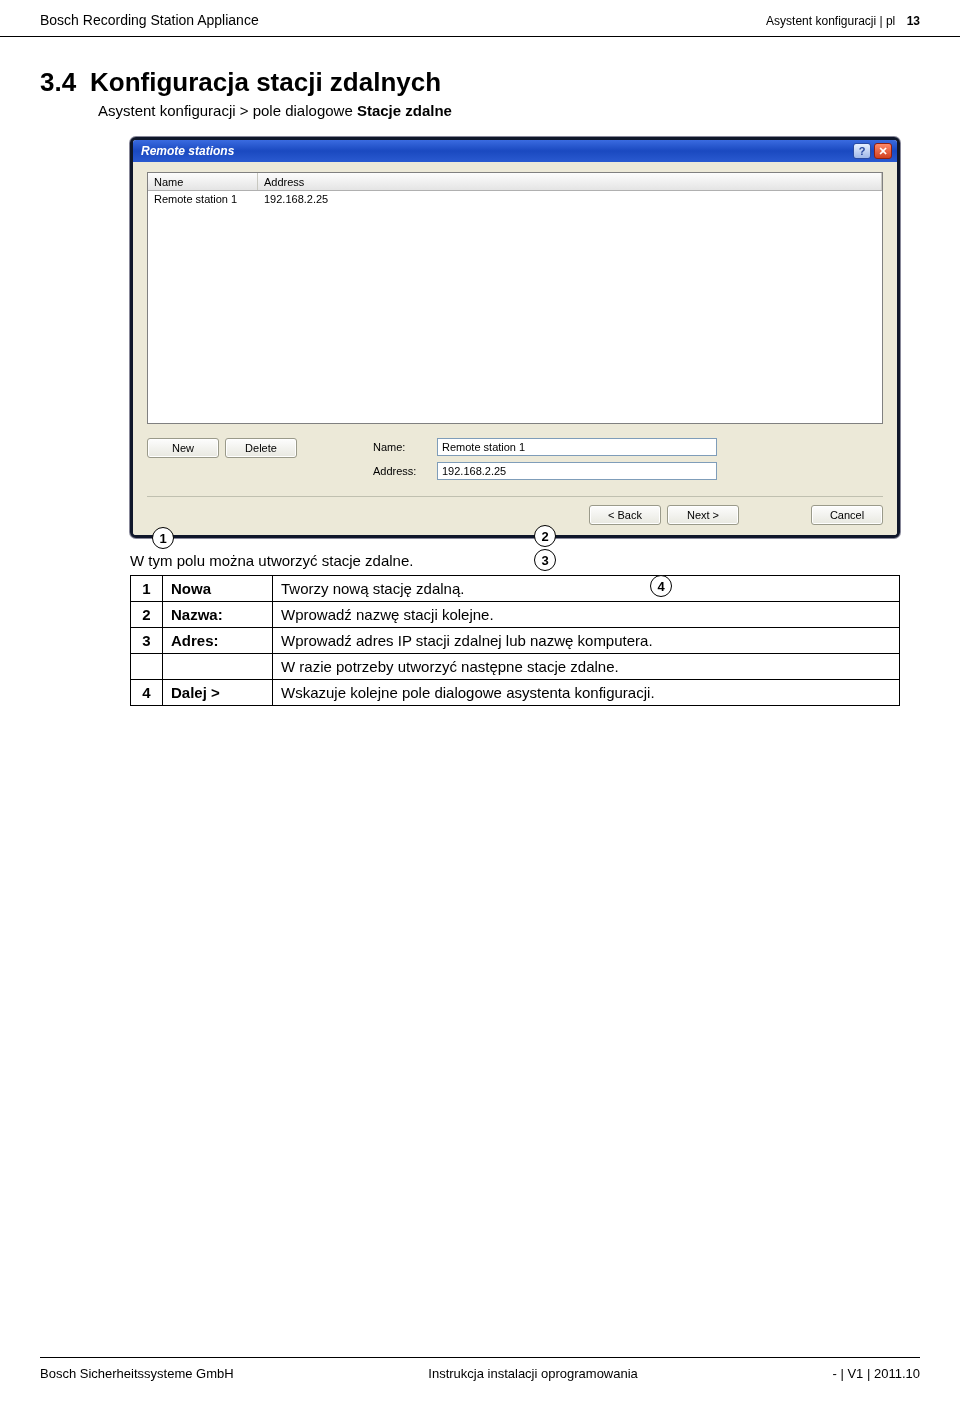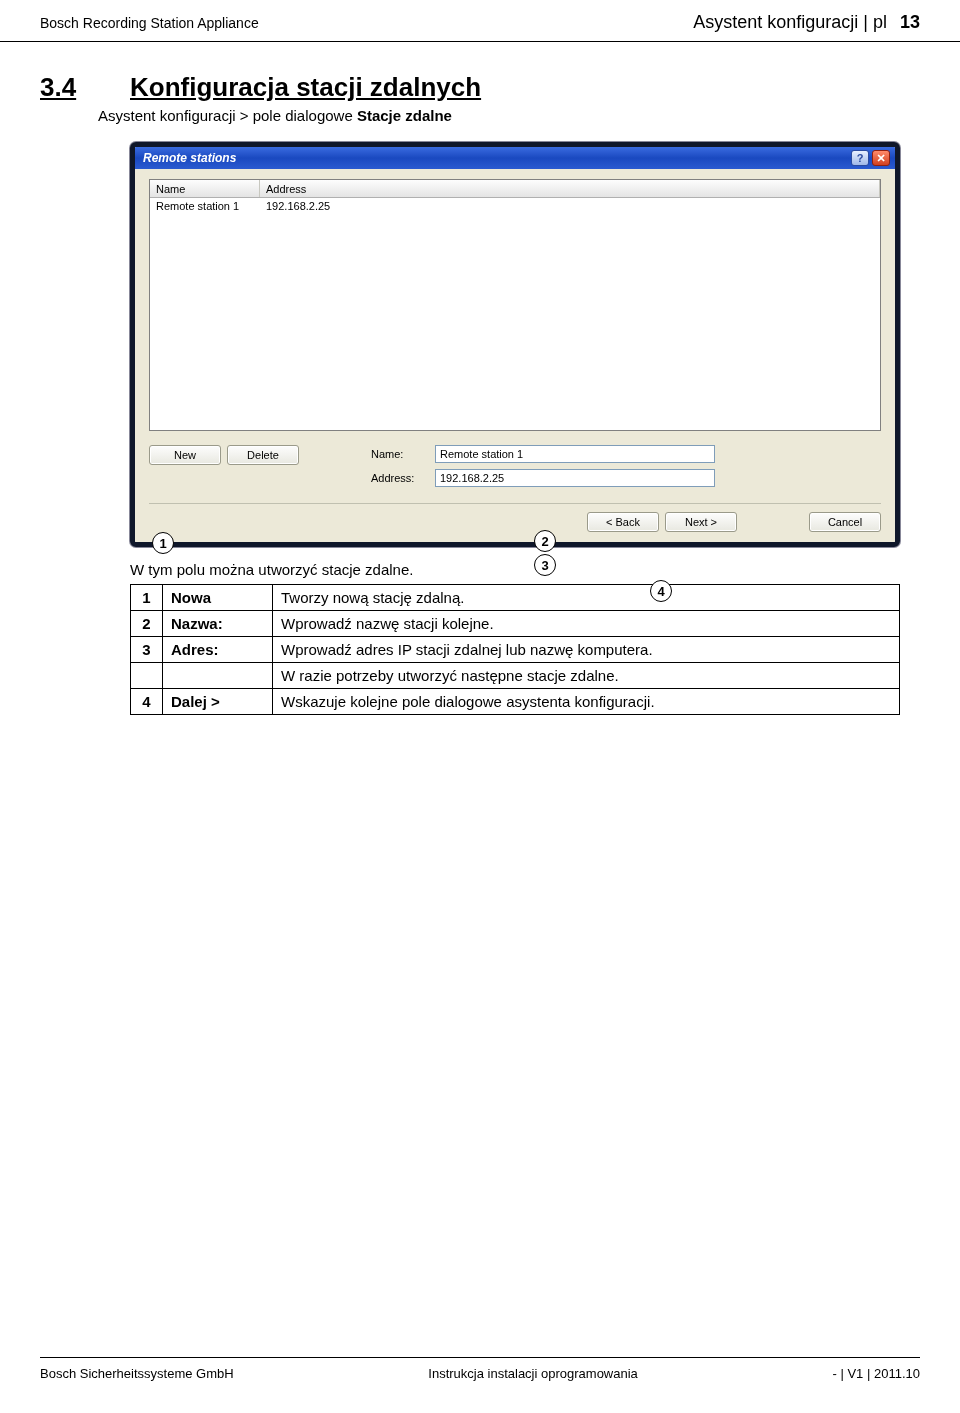--- a/index.html
+++ b/index.html
@@ -12,30 +12,28 @@
     position: relative;
   }
   .page-header {
     display: flex;
     justify-content: space-between;
     align-items: baseline;
     padding: 12px 40px 8px 40px;
     border-bottom: 1.5px solid #000;
     font-size: 14px;
   }
-  .page-header .right { font-size: 18px; }
+  .page-header .right { font-size: 12px; }
   .page-header .right .pagenum { font-weight: bold; margin-left: 8px; }
   .content {
     padding: 30px 40px 0 40px;
   }
   .section-row {
     display: flex;
     align-items: flex-start;
-    gap: 40px;
-    text-decoration: underline;
   }
   .section-number {
     font-size: 26px;
     font-weight: bold;
     width: 50px;
   }
   .section-title {
     font-size: 26px;
     font-weight: bold;
   }
@@ -43,21 +41,21 @@
     font-size: 15px;
     margin-left: 58px;
     margin-top: 4px;
   }
   .breadcrumb .bold { font-weight: bold; }
   .figure-wrap {
     margin: 18px 0 0 90px;
     width: 770px;
   }
   .dialog {
-    border: 5px solid #0f172a;
+    border: 3px solid #0f172a;
     border-radius: 6px;
     background: #ece9d8;
     width: 770px;
     overflow: hidden;
     box-shadow: 0 0 0 1px #889;
   }
   .titlebar {
     background: linear-gradient(#3a6be0, #1a49c0 50%, #2a5ad0);
     color: #fff;
     display: flex;

